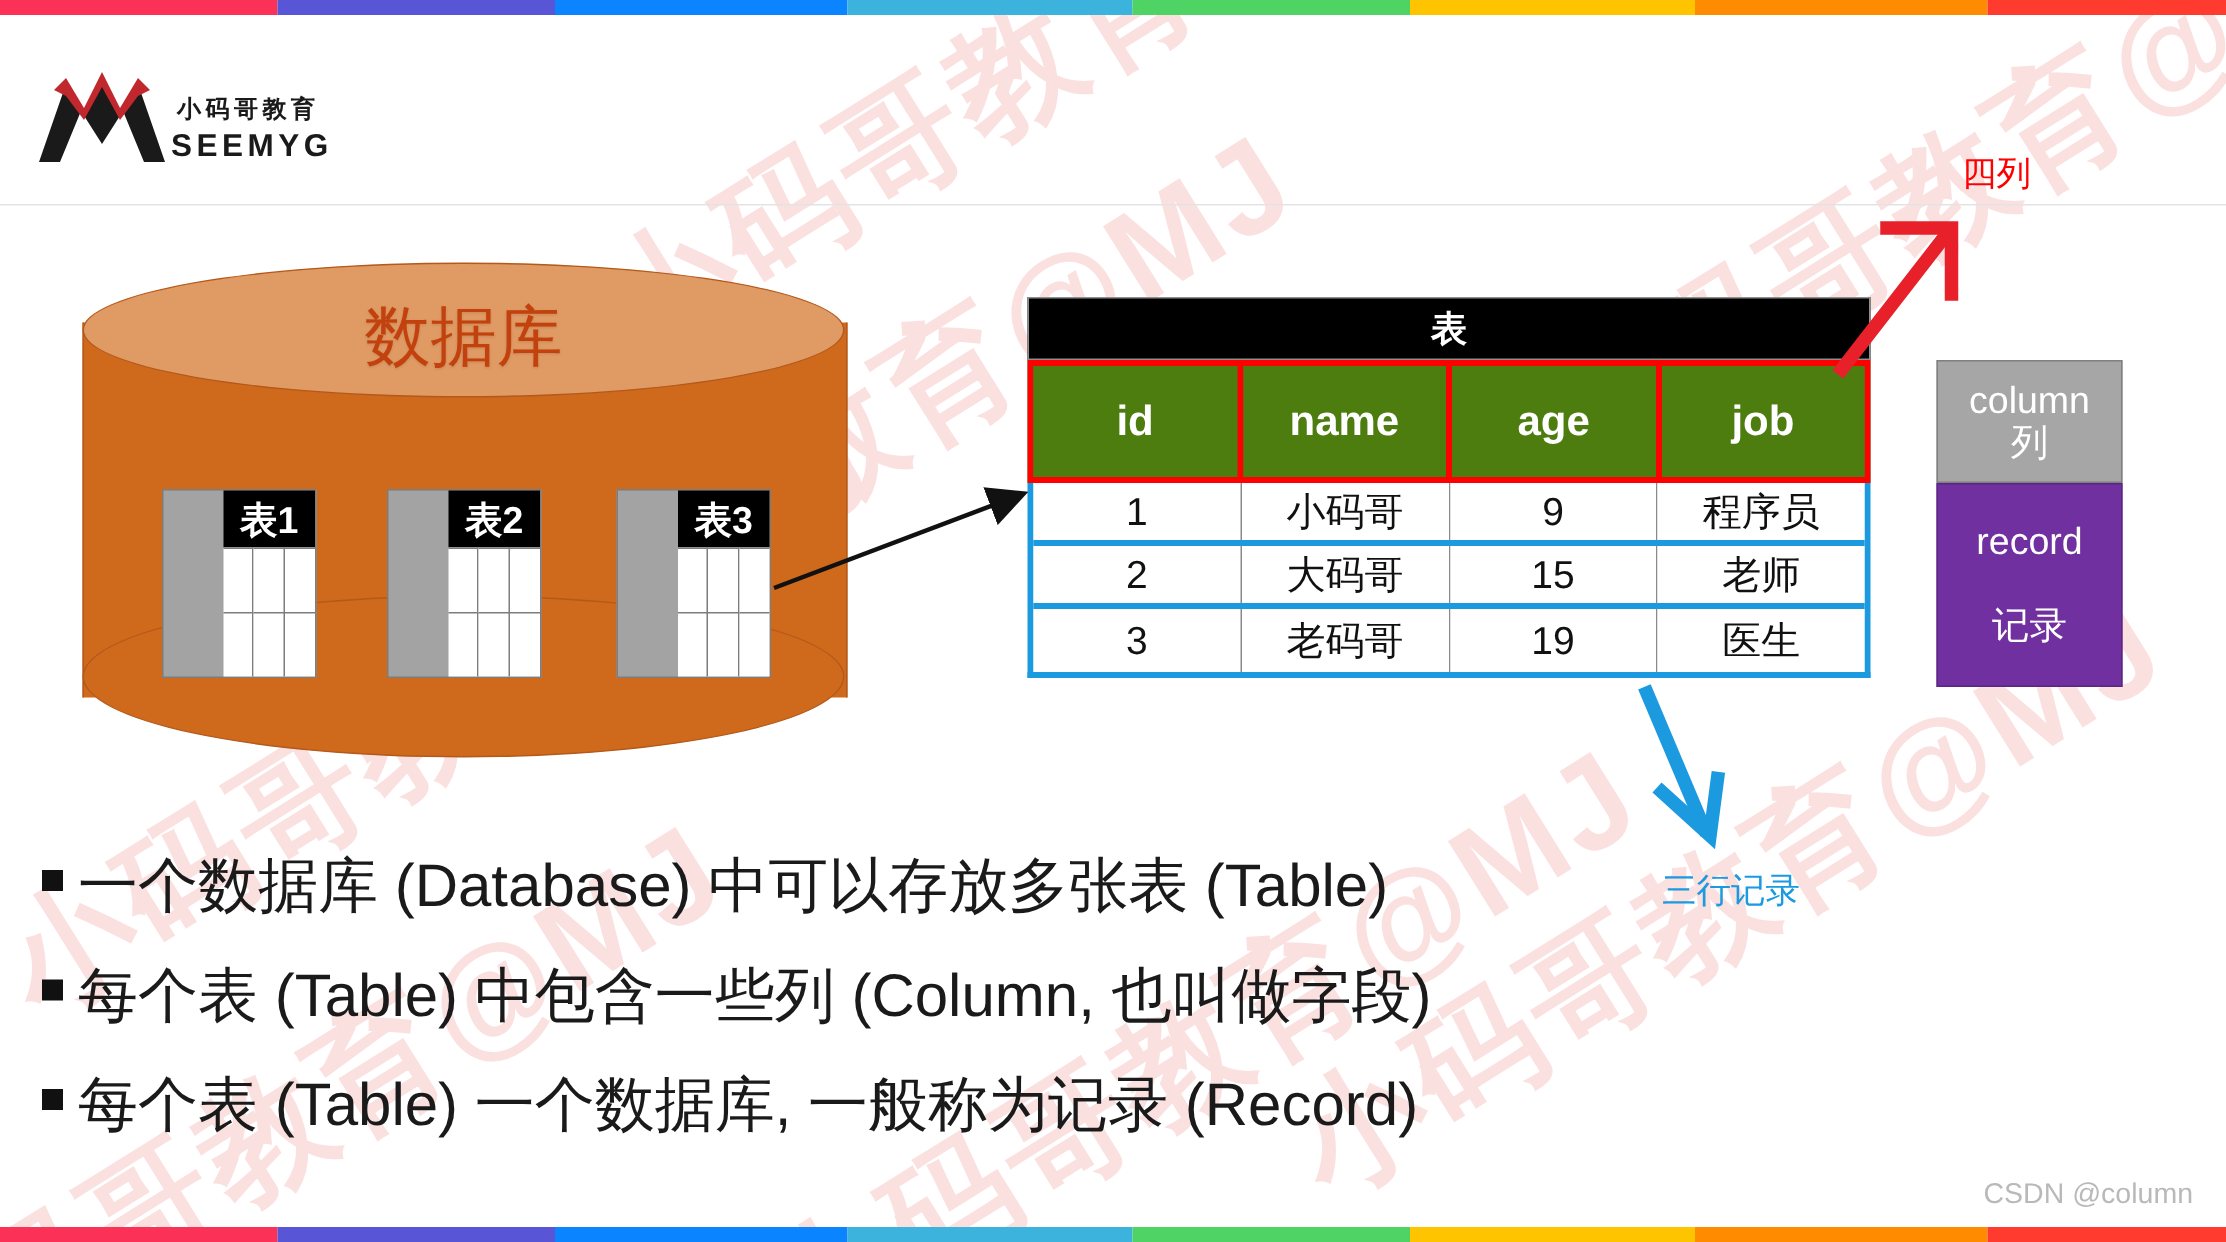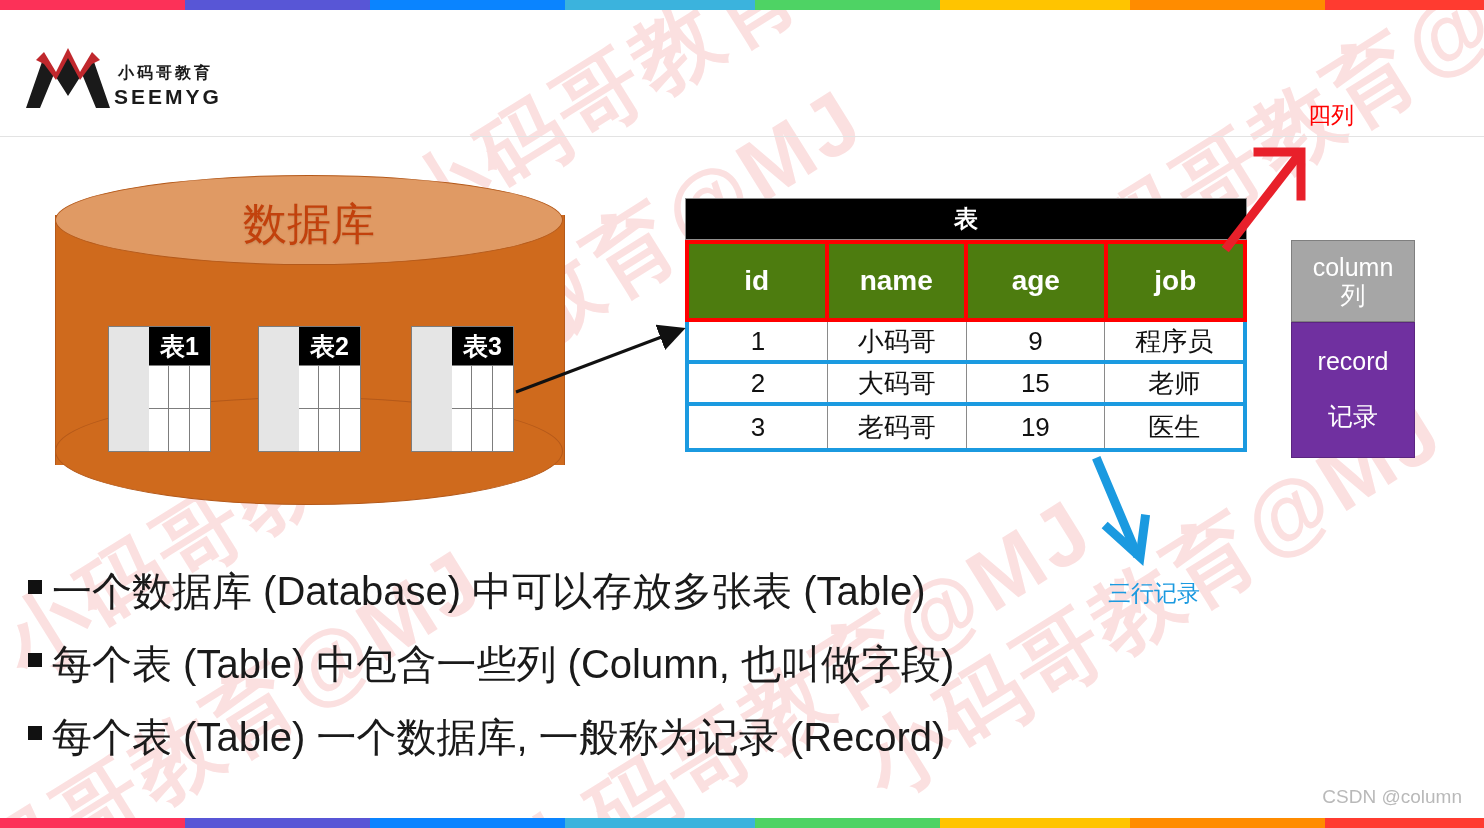--- a/index.html
+++ b/index.html
@@ -59,21 +59,21 @@
     background:#e09a64;border-radius:50%;
     border:1px solid #b4591a;box-sizing:border-box;
   }
   .cyl-label{
     position:absolute;left:0;top:20px;width:508px;
     text-align:center;color:#c2410c;font-size:44px;font-weight:400;
     text-shadow:0 1px 2px rgba(0,0,0,.12);
   }
 
   
-  .mini{position:absolute;width:103px;z-index:6;border:1px solid #7d7d7d;box-sizing:border-box;background:#e5e5e5;padding-left:40px;}
+  .mini{position:absolute;width:103px;z-index:6;border:1px solid #7d7d7d;box-sizing:border-box;background:#a3a3a3;padding-left:40px;}
   .mini-head{height:38px;background:#000;color:#fff;font-size:25px;font-weight:700;
     display:flex;align-items:center;justify-content:center;}
   .mini-grid{display:grid;grid-template-columns:1fr 1fr 1fr;grid-template-rows:43px 43px;}
   .mini-cell{border-right:1px solid #7d7d7d;border-top:1px solid #7d7d7d;box-sizing:border-box;background:#fff;}
   .mini-cell:nth-child(3n){border-right:none;}
 
   
   .table-wrap{position:absolute;left:685px;top:198px;z-index:6;}
   .tbl-title{
     width:562px;height:42px;background:#000;color:#fff;

